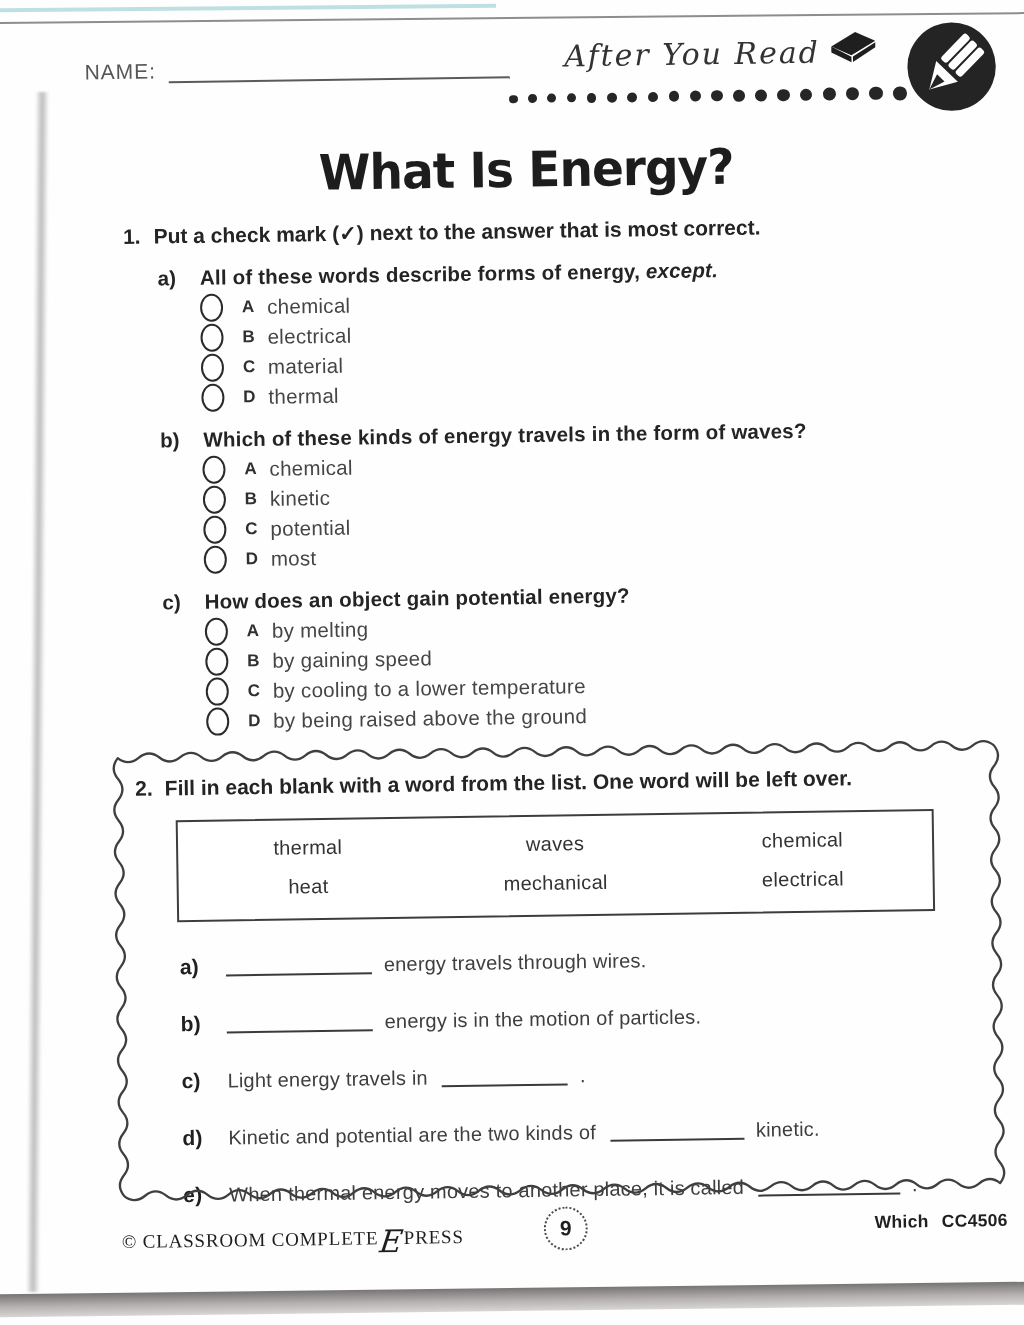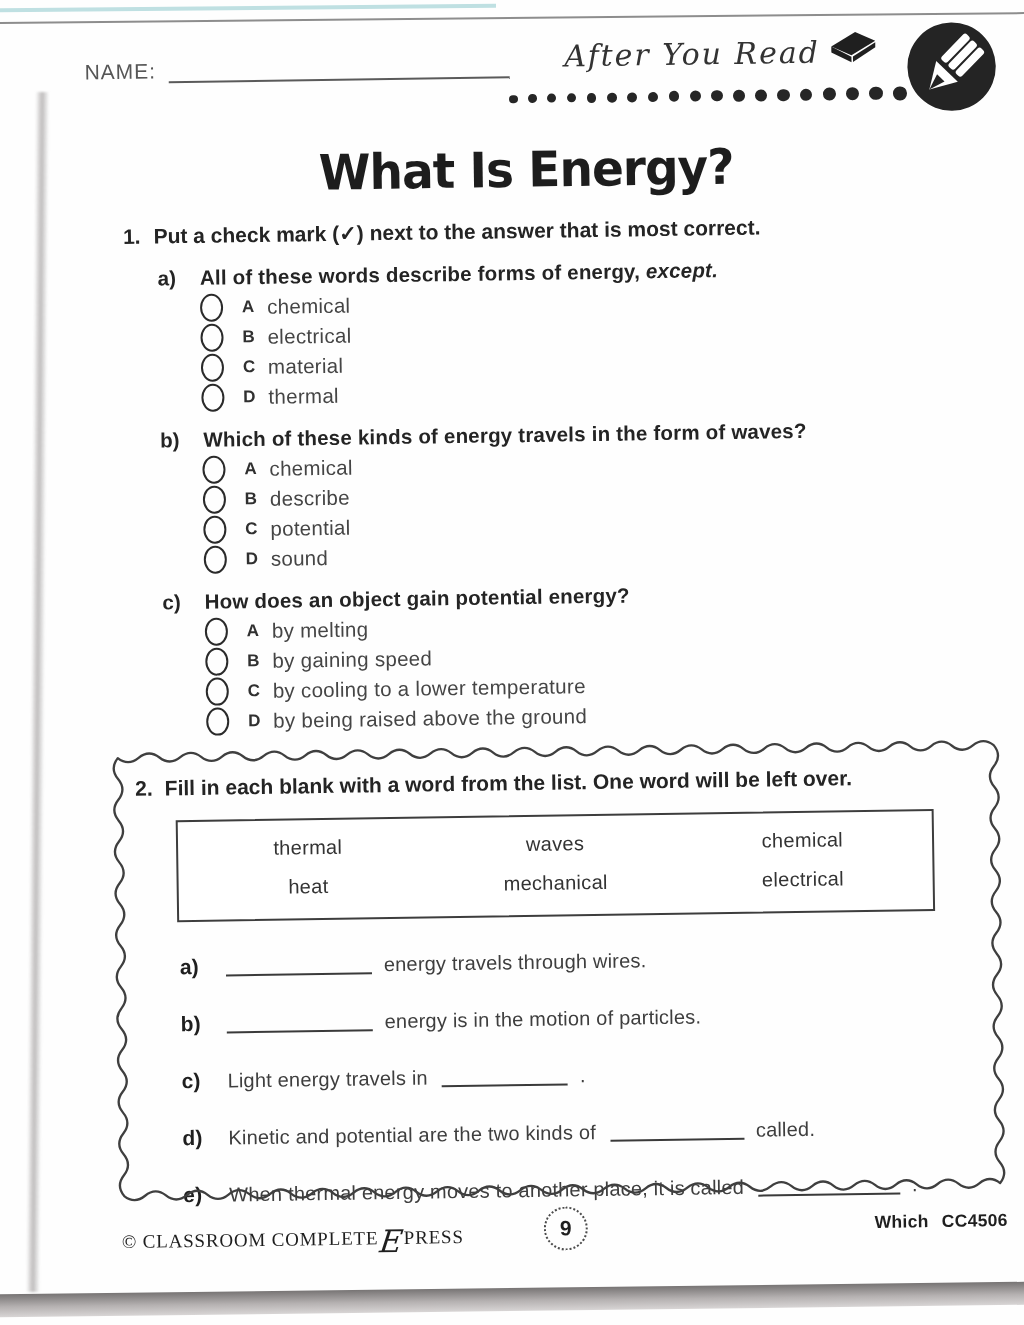--- a/index.html
+++ b/index.html
@@ -180,31 +180,31 @@
       </div>
       <div class="opts">
         <div class="opt">
           <span class="circle"></span>
           <span class="key">A</span>
           <span class="text">chemical</span>
         </div>
         <div class="opt">
           <span class="circle"></span>
           <span class="key">B</span>
-          <span class="text">describe</span>
+          <span class="text">kinetic</span>
         </div>
         <div class="opt">
           <span class="circle"></span>
           <span class="key">C</span>
           <span class="text">potential</span>
         </div>
         <div class="opt">
           <span class="circle"></span>
           <span class="key">D</span>
-          <span class="text">sound</span>
+          <span class="text">most</span>
         </div>
       </div>
     </div>
 
     <div class="part">
       <div class="part-head">
         <span>c)</span>
         <span class="q-text"><span>How does an object gain potential energy?</span><span class="q-em"></span></span>
       </div>
       <div class="opts">
@@ -267,21 +267,21 @@
       <span class="bl">c)</span>
       <span class="before">Light energy travels in</span>
       <span class="blank-line"></span>
       <span class="after">.</span>
     </div>
 
     <div class="blank-row bl-d">
       <span class="bl">d)</span>
       <span class="before">Kinetic and potential are the two kinds of</span>
       <span class="blank-line"></span>
-      <span class="after">called.</span>
+      <span class="after">kinetic.</span>
     </div>
 
     <div class="blank-row bl-e">
       <span class="bl">e)</span>
       <span class="before">When thermal energy moves to another place, it is called</span>
       <span class="blank-line"></span>
       <span class="after">.</span>
     </div>
   </div>
 

